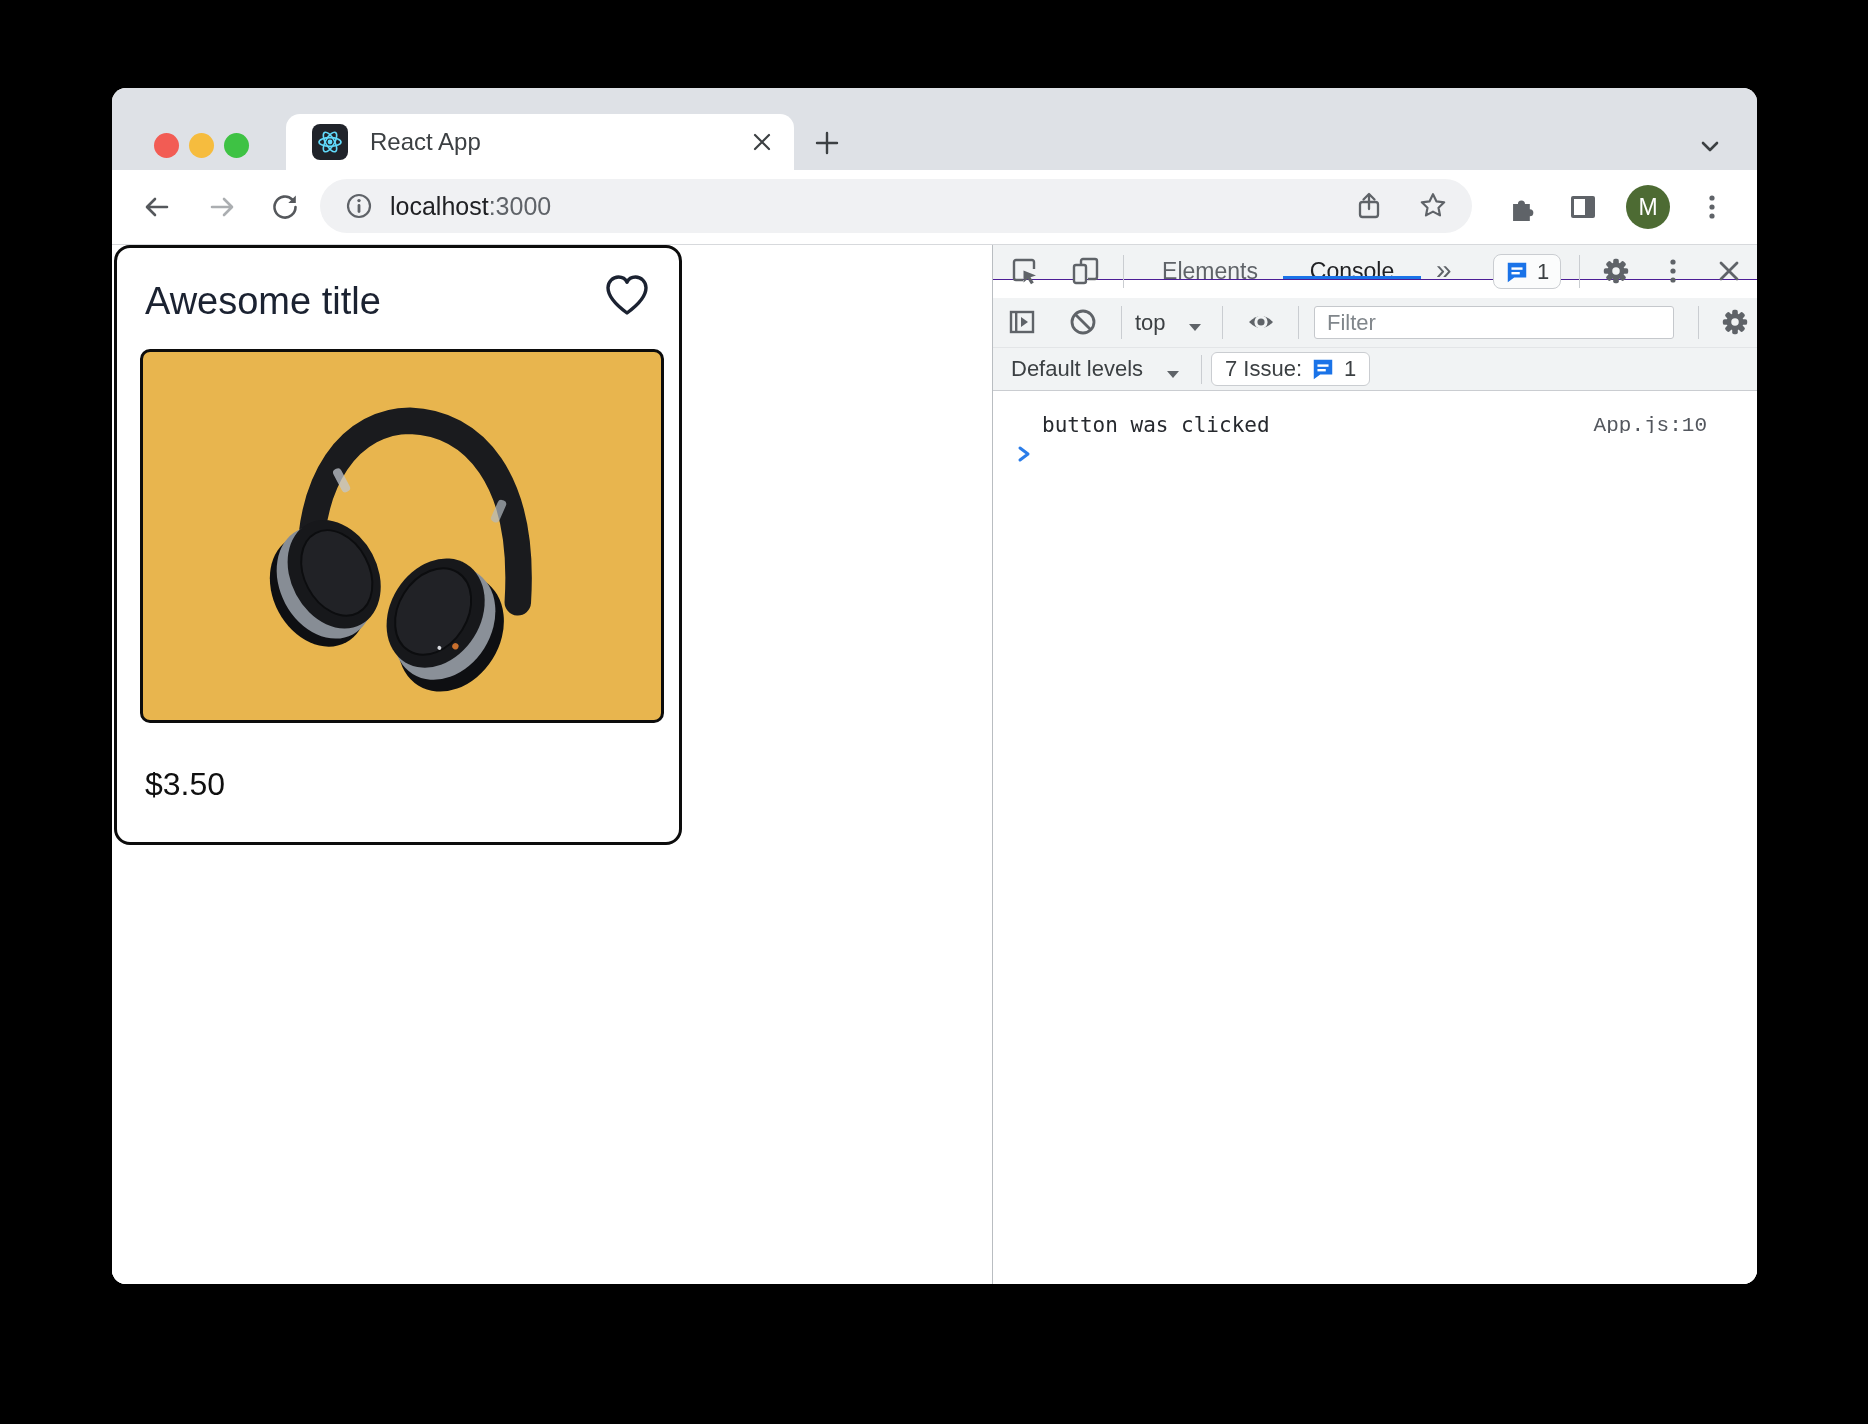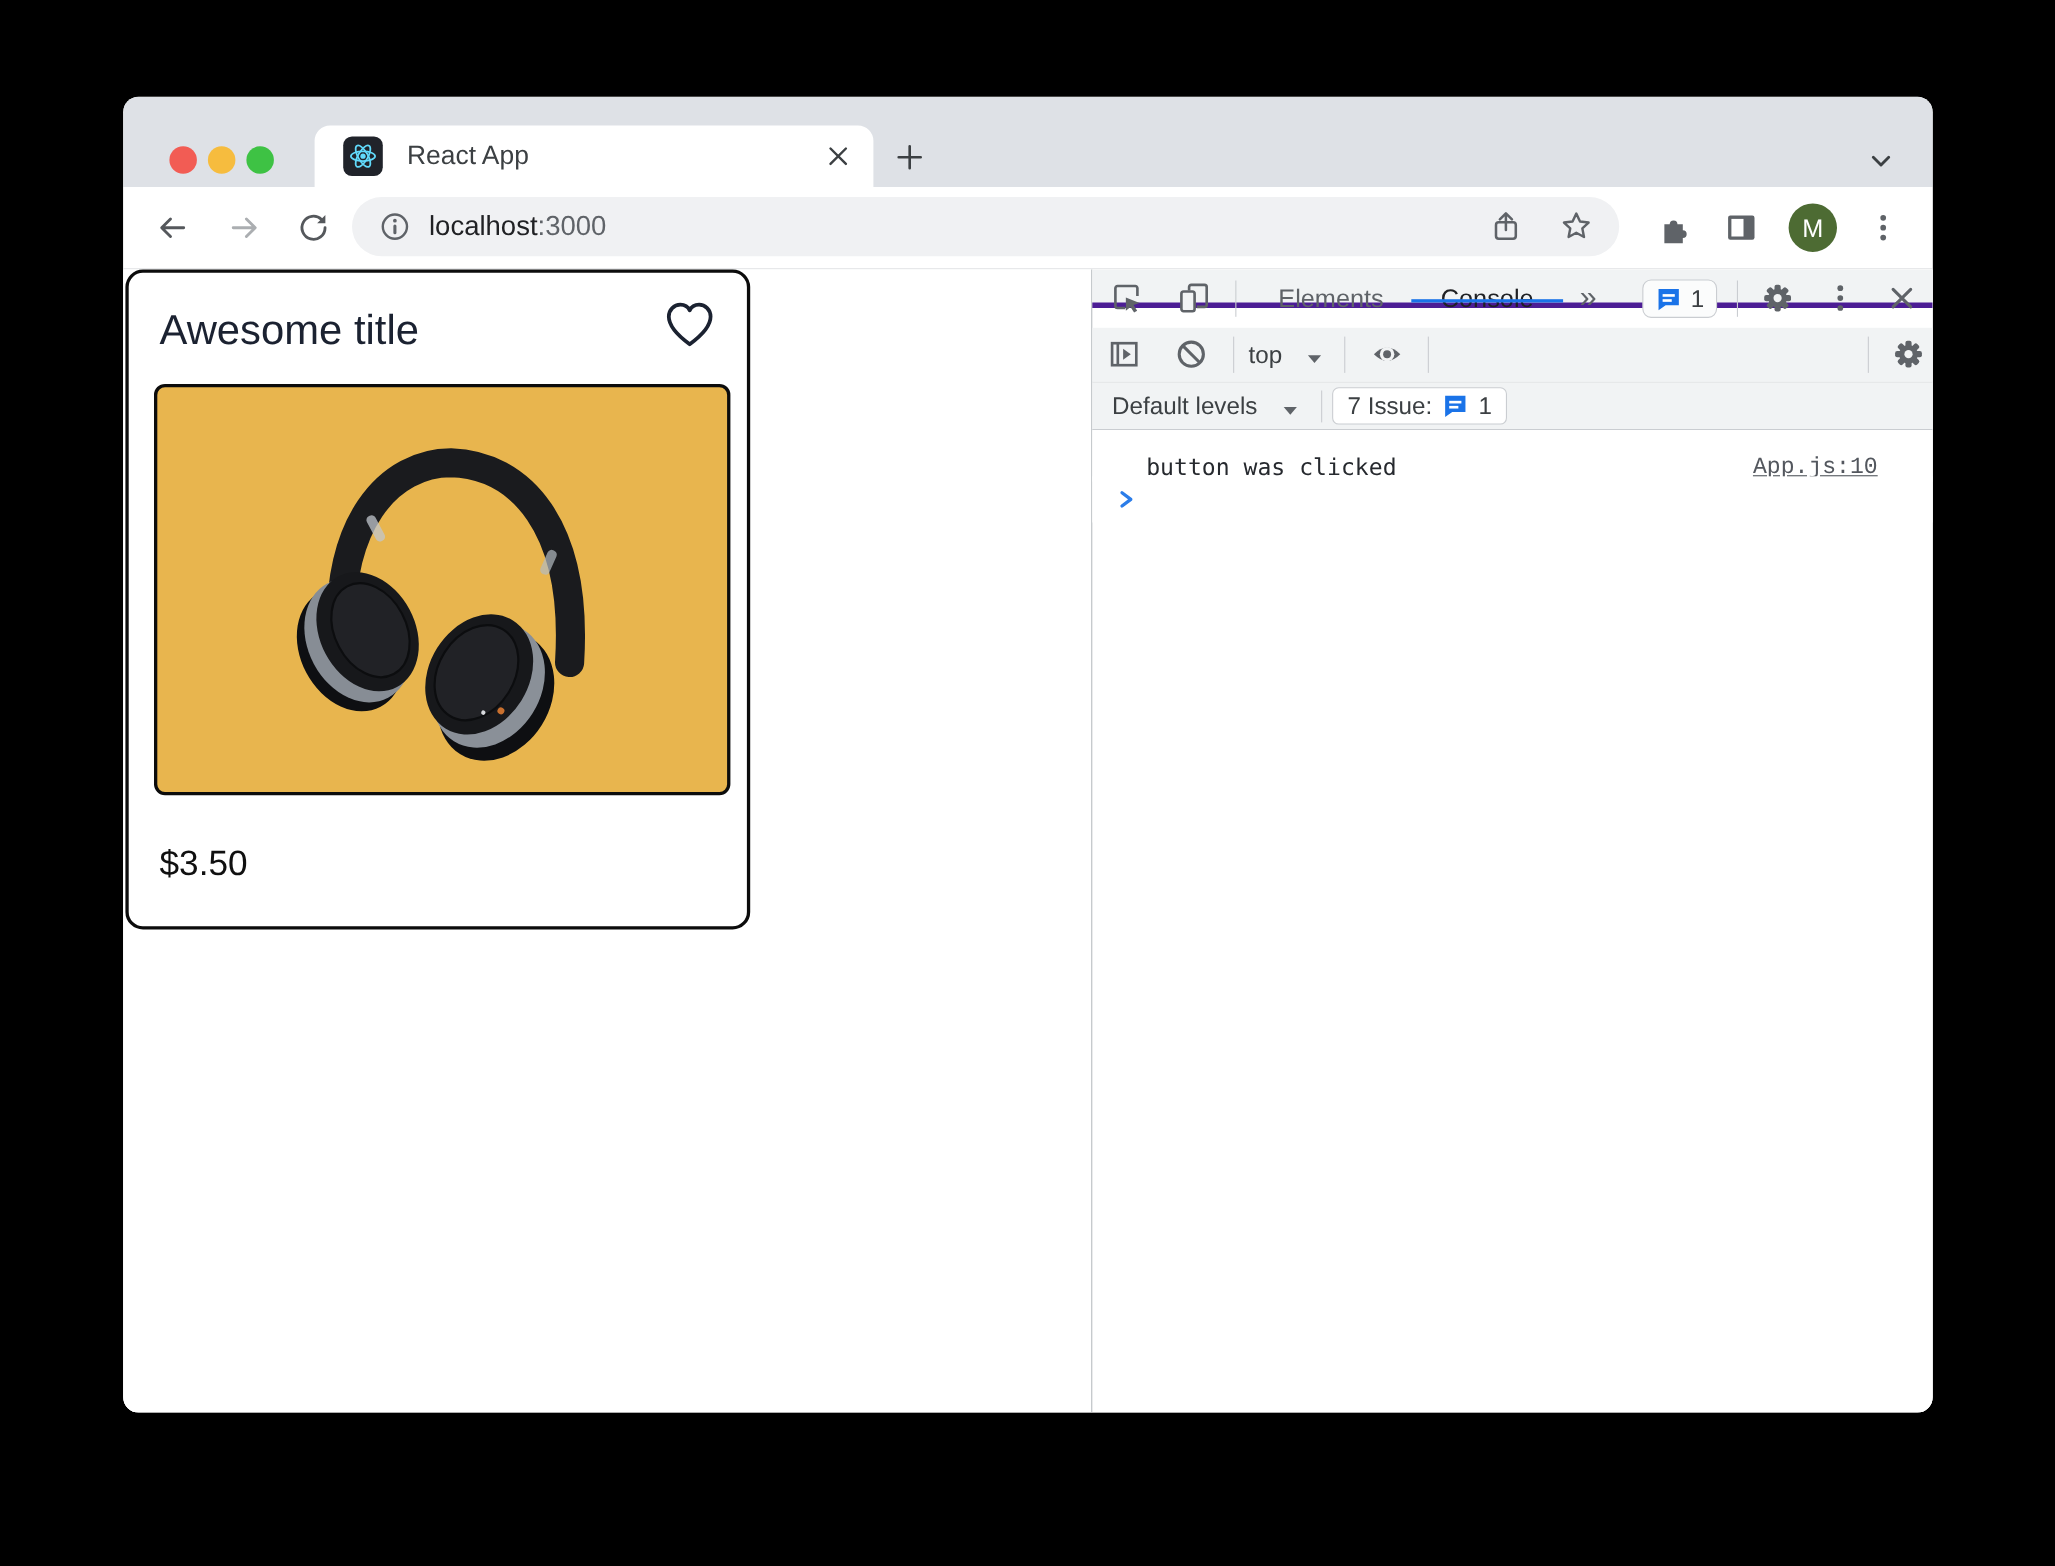--- a/index.html
+++ b/index.html
@@ -37,21 +37,21 @@
 
   
   .card { position:absolute; left:2px; top:0; width:568px; height:600px; border:3px solid #0c0c0c; border-radius:16px; background:#fff; }
   .card-title { position:absolute; left:28px; top:32px; font-size:38px; font-weight:500; color:#1b2231; }
   .heart { position:absolute; right:28px; top:24px; width:48px; height:46px; }
   .imgbox { position:absolute; left:23px; top:101px; width:524px; height:374px; border:3px solid #0c0c0c; border-radius:10px; background:#e8b54e; overflow:hidden; }
   .price { position:absolute; left:28px; top:518px; font-size:32px; color:#101010; }
   .buy { position:absolute; left:362px; top:504px; width:182px; height:68px; background:#fff; border:3px solid #0c0c0c; border-radius:10px; font-size:29px; color:#101010; display:flex; align-items:center; justify-content:center; font-family:"Liberation Sans",sans-serif; }
 
   
-  .dt-tabbar { position:absolute; left:0; top:0; width:100%; height:35px; background:#f1f3f4; border-bottom:5px solid #4c1d95; }
+  .dt-tabbar { position:absolute; left:0; top:0; width:100%; height:35px; background:#f1f3f4; border-bottom:1px solid #4c1d95; }
   .dt-toolbar { position:absolute; left:0; top:53px; width:100%; height:49px; background:#f1f3f4; }
   .dt-levels { position:absolute; left:0; top:102px; width:100%; height:44px; background:#f1f3f4; border-top:1px solid #e3e5e7; border-bottom:1px solid #cacdd1; }
   .dt-msg { position:absolute; left:0; top:146px; width:100%; height:47px; background:#fff; border-bottom:1px solid #eceef0; display:flex; align-items:flex-end; }
   .dt-prompt { position:absolute; left:0; top:188px; width:100%; height:42px; background:#fff; }
 
   .dt-ic { position:absolute; width:30px; height:30px; }
   .vdiv { position:absolute; width:1px; background:#cacdd1; }
   .dt-tab { position:absolute; top:0; height:53px; line-height:53px; text-align:center; font-size:23px; width:140px; }
   .dt-tab.inactive { color:#5f6368; }
   .dt-tab.active { color:#202124; }
@@ -286,20 +286,21 @@
         </span>
         <span class="vdiv" style="left:229px;top:8px;height:33px"></span>
         <span class="dt-ic" style="left:253px;top:9px">
           <svg width="30" height="30" viewBox="0 0 30 30">
               <path d="M3 15 Q15 3 27 15 Q15 27 3 15 Z" fill="#5f6368"></path>
               <circle cx="15" cy="15" r="6.6" fill="#f1f3f4"></circle>
               <circle cx="15" cy="15" r="3.6" fill="#5f6368"></circle>
             </svg>
         </span>
         <span class="vdiv" style="left:305px;top:8px;height:33px"></span>
+        <input class="filter-input" placeholder="Filter" style="">
         <span class="vdiv" style="left:705px;top:8px;height:33px"></span>
         <span class="dt-ic" style="left:727px;top:9px">
           <svg width="30" height="30" viewBox="0 0 32 32">
               <g fill="#5f6368">
                 <rect x="13" y="3" width="6" height="26" rx="2"></rect>
                 <rect x="13" y="3" width="6" height="26" rx="2" transform="rotate(45 16 16)"></rect>
                 <rect x="13" y="3" width="6" height="26" rx="2" transform="rotate(90 16 16)"></rect>
                 <rect x="13" y="3" width="6" height="26" rx="2" transform="rotate(135 16 16)"></rect>
                 <circle cx="16" cy="16" r="9"></circle>
               </g>

